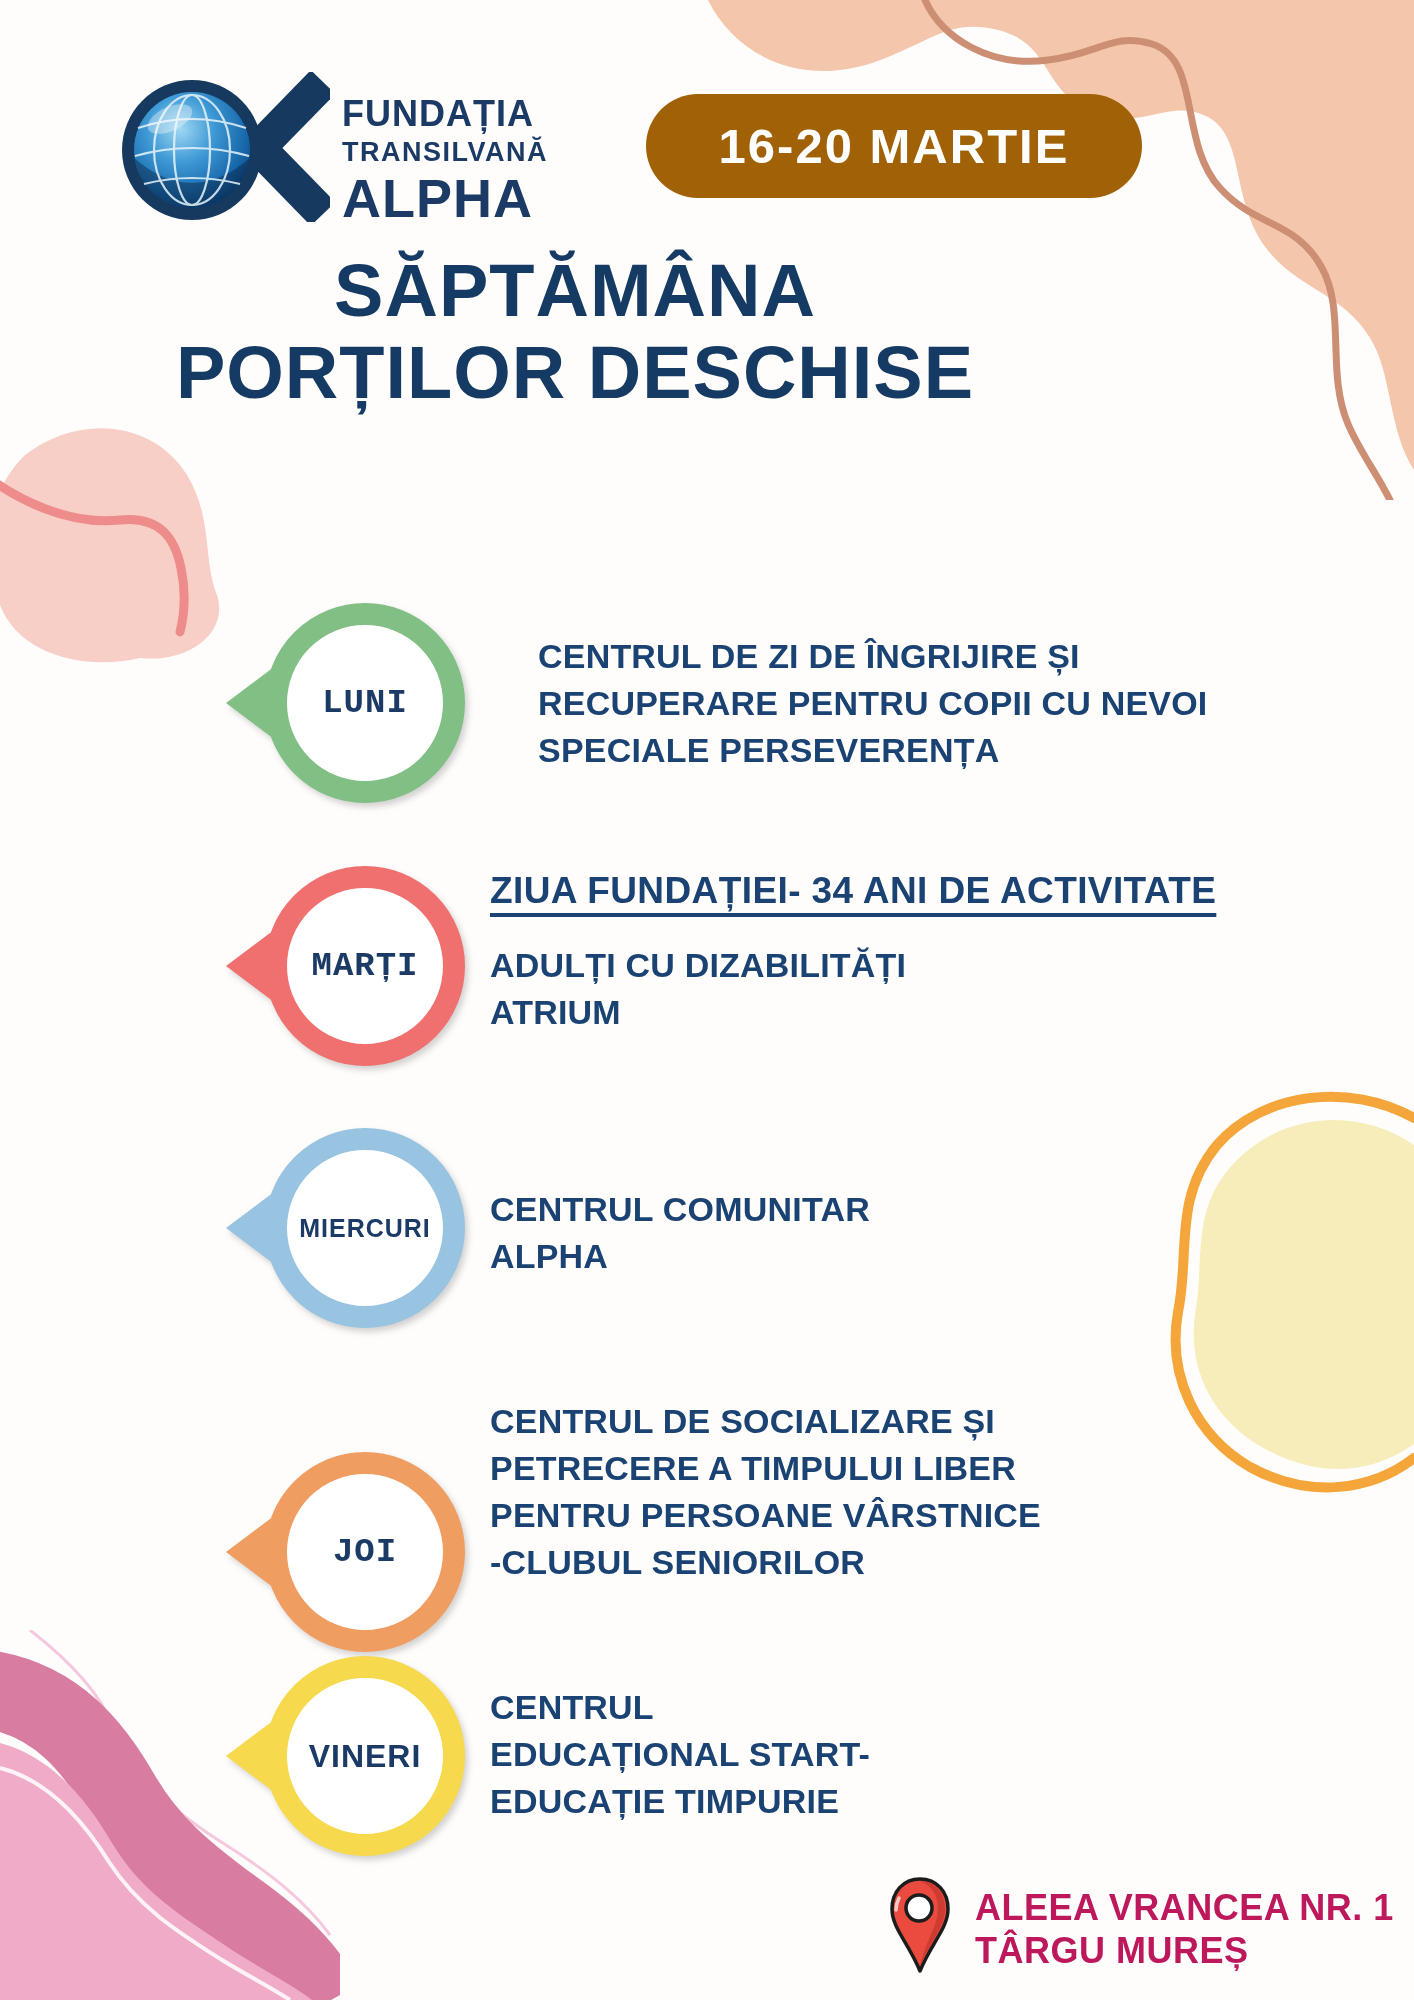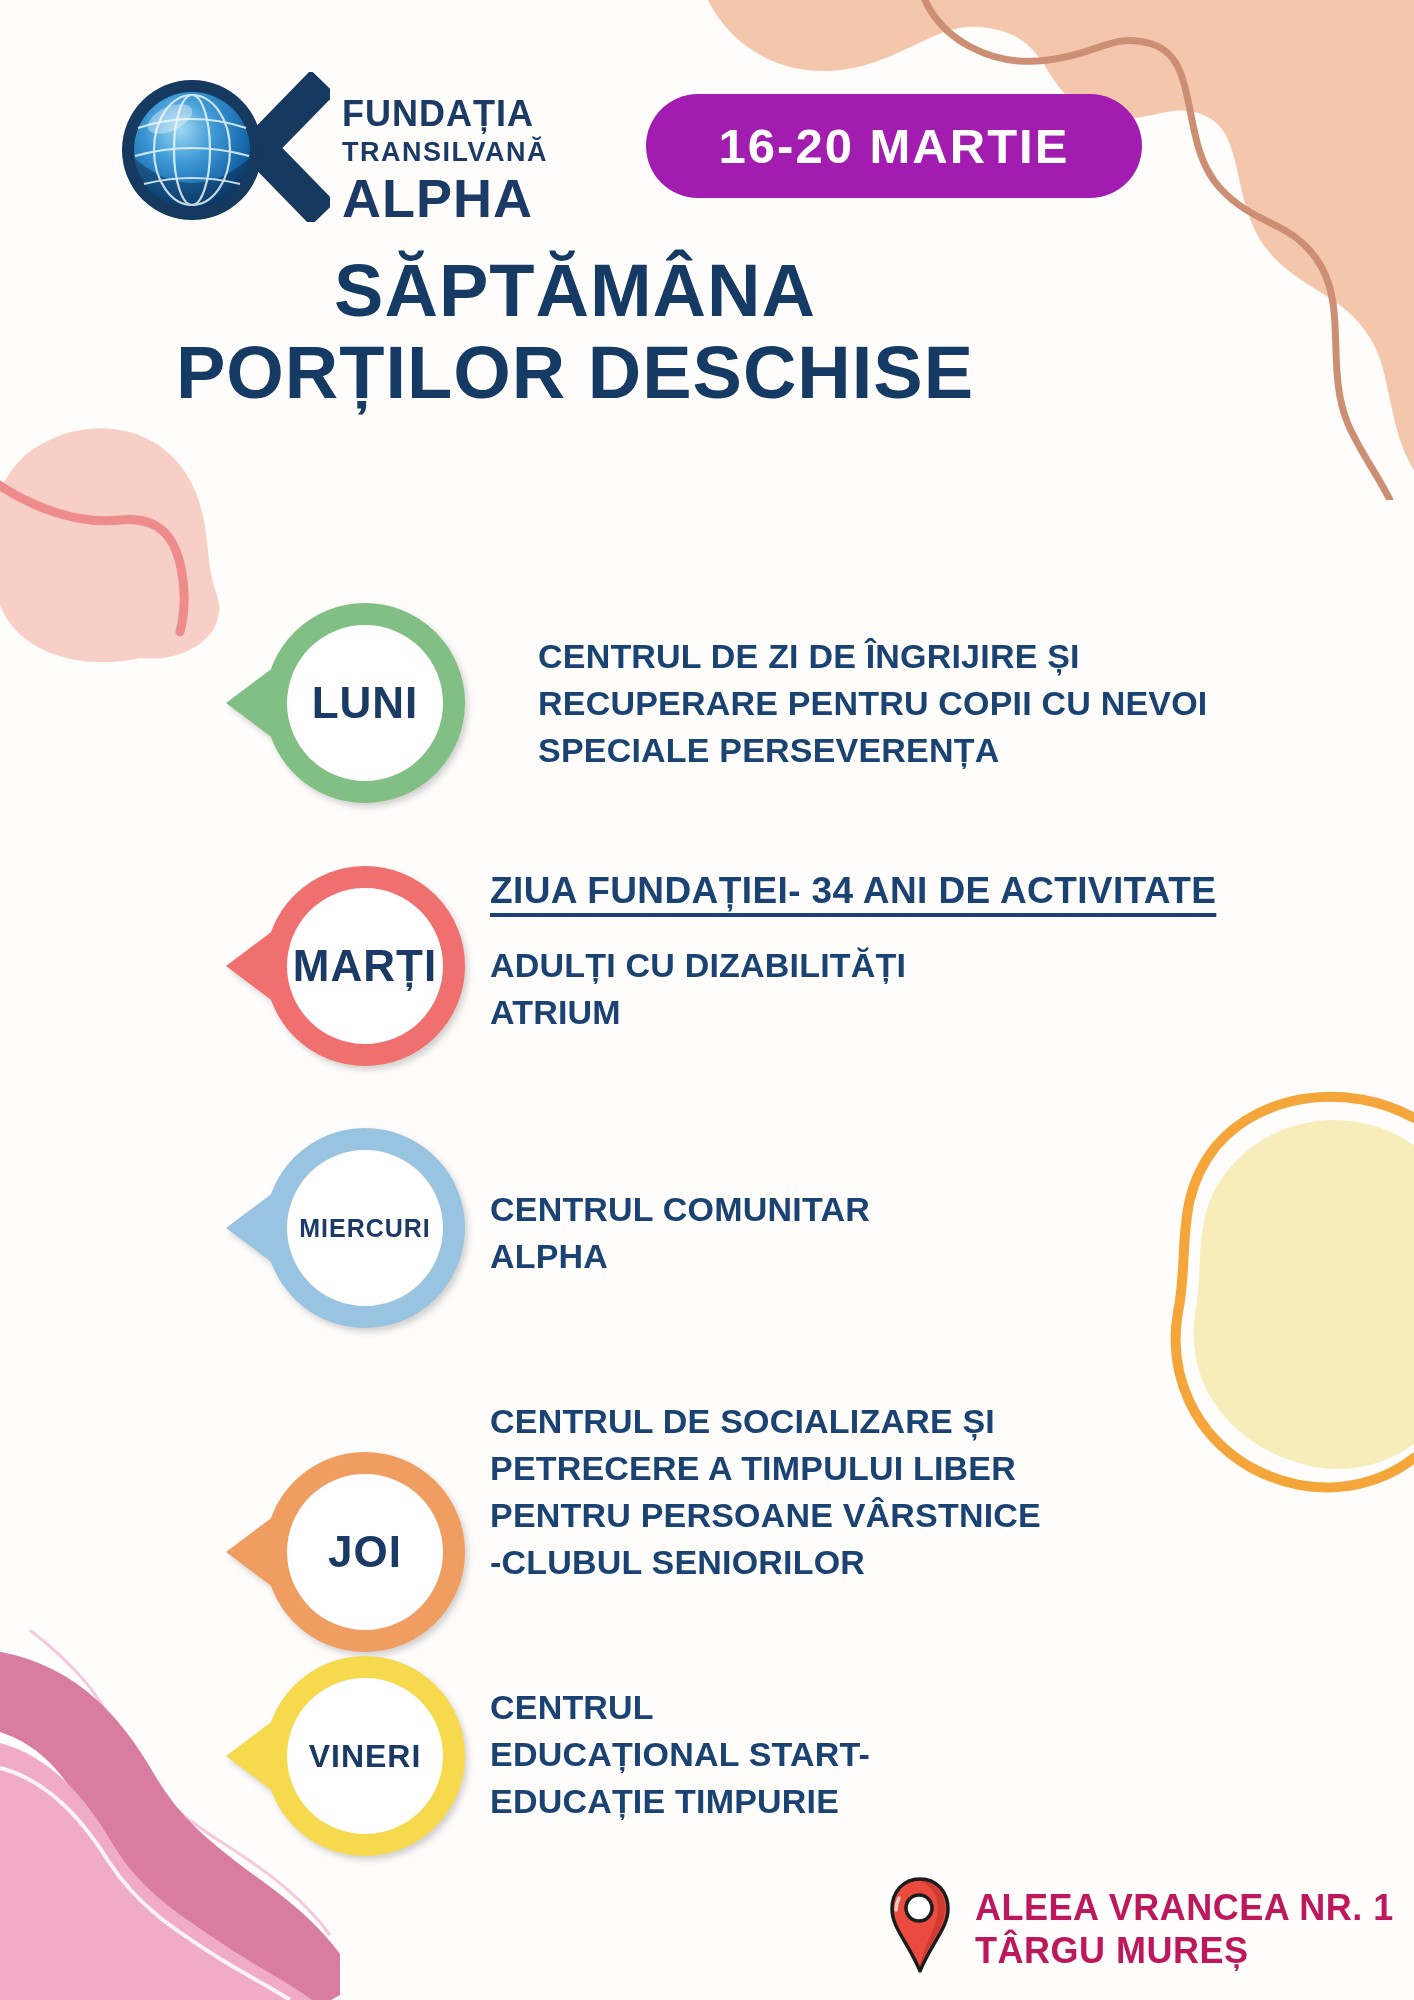--- a/index.html
+++ b/index.html
@@ -17,42 +17,42 @@
   
   .logo-wrap{left:95px;top:72px;width:460px;height:160px;}
   .logo-icon{left:0;top:0;}
   .logo-text{left:247px;top:24px;line-height:1;}
   .logo-l1{font-size:36px;font-weight:600;letter-spacing:1px;color:#1b3a66;}
   .logo-l2{font-size:27px;font-weight:600;letter-spacing:1.5px;color:#1b3a66;margin-top:7px;}
   .logo-l3{font-size:54px;font-weight:700;letter-spacing:1px;color:#1b3a66;margin-top:5px;}
 
   .badge{
     left:646px;top:94px;width:496px;height:104px;
-    background:#a21caf;border-radius:52px;
+    background:#a16207;border-radius:52px;
     display:flex;align-items:center;justify-content:center;
     color:#ffffff;font-size:49px;font-weight:700;letter-spacing:2px;
   }
 
   
   .title{
     left:0;top:250px;width:1150px;
     text-align:center;
     font-size:74px;font-weight:700;letter-spacing:1px;
     color:#153a63;line-height:82px;
   }
 
   
   .marker{left:200px;width:270px;height:210px;}
   .marker svg{filter:drop-shadow(3px 4px 3px rgba(110,110,110,.30));}
   .day-label{
     position:absolute;left:65px;top:0;width:200px;height:210px;
     display:flex;align-items:center;justify-content:center;
     font-weight:700;letter-spacing:1px;color:#1b3a66;
   }
-  .fs-day{font-size:44px;}
+  .fs-day{font-size:34px;font-family:Liberation Mono, monospace;}
   .fs-day-sm{font-size:25px;}
   .fs-day-md{font-size:32px;}
 
   .txt{left:490px;font-size:34px;font-weight:700;line-height:47px;
        color:#1a4373;letter-spacing:.2px;}
   .headline{
     font-size:37px;font-weight:700;color:#1a4373;letter-spacing:.4px;
     text-decoration:underline;text-decoration-thickness:4px;text-underline-offset:10px;
     margin-bottom:26px;line-height:50px;
   }

